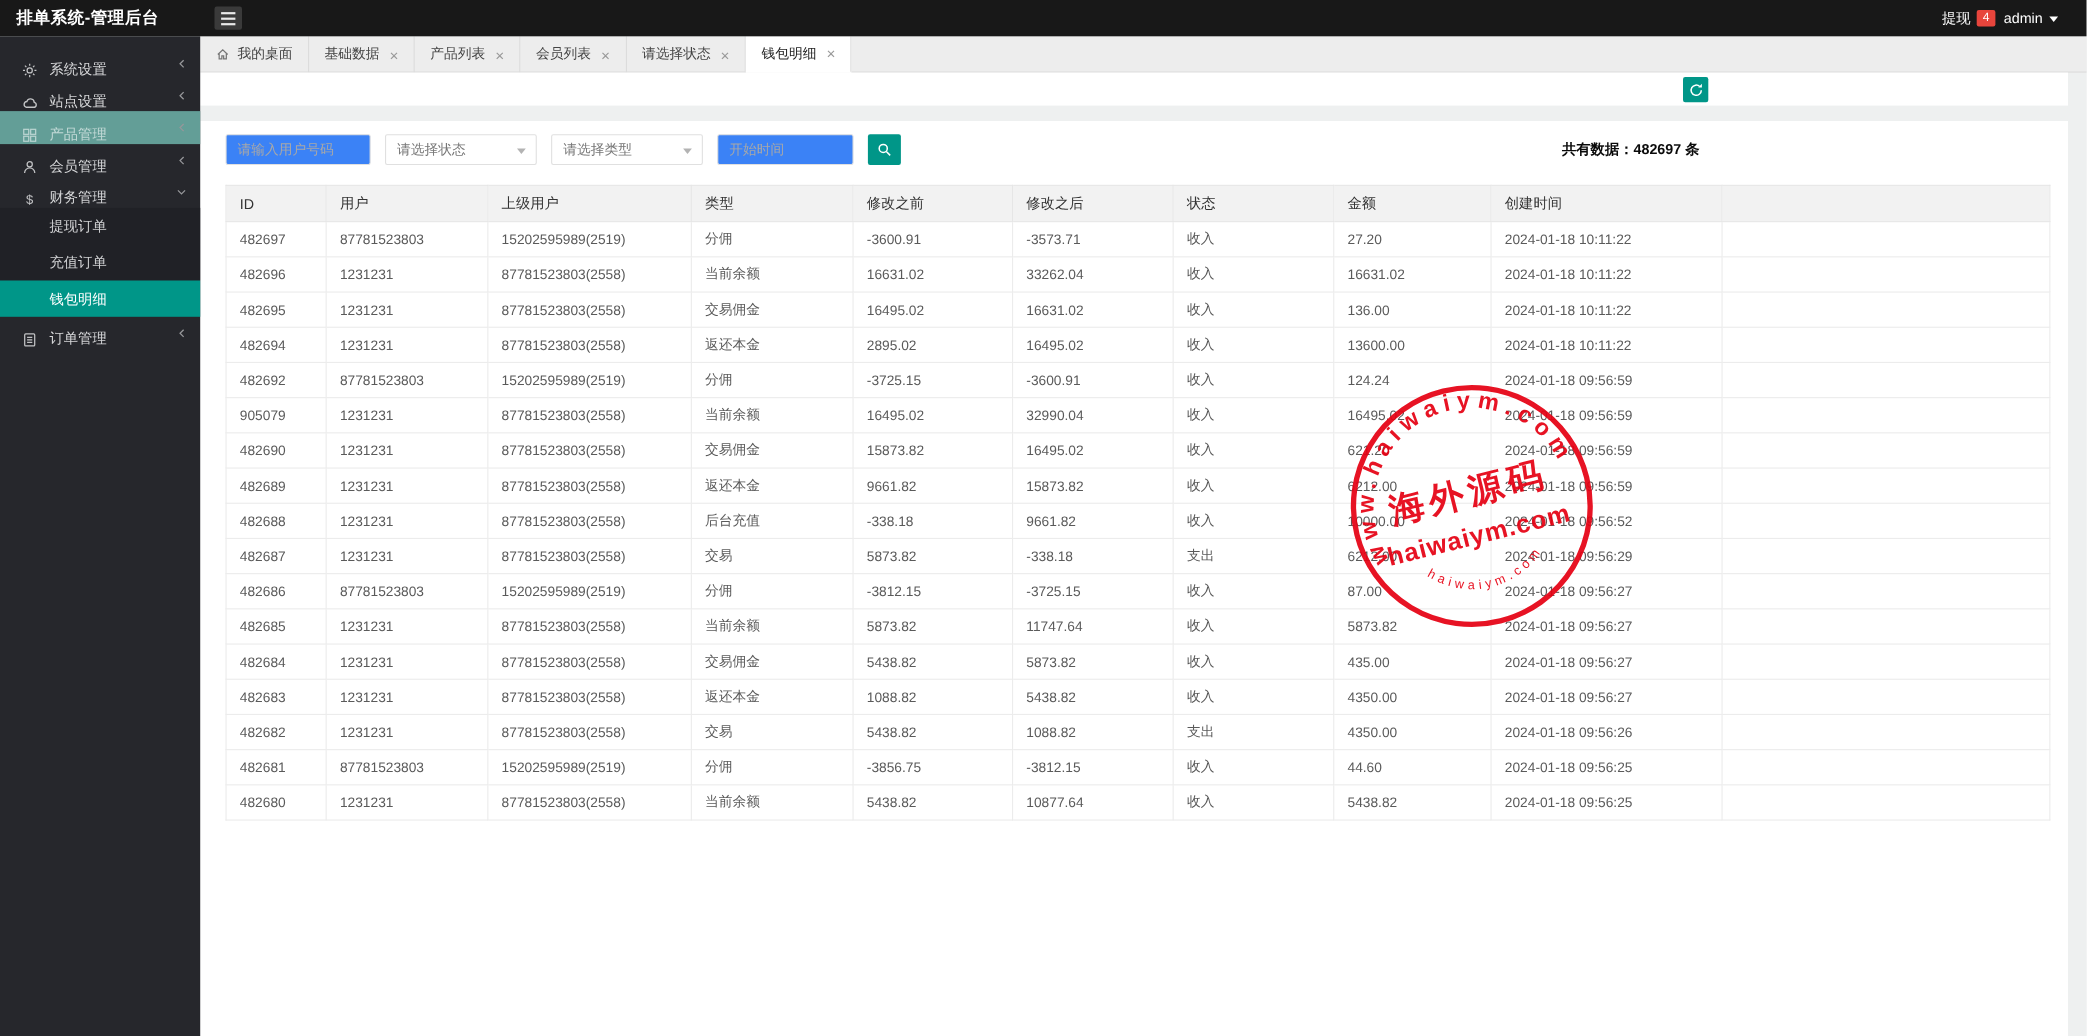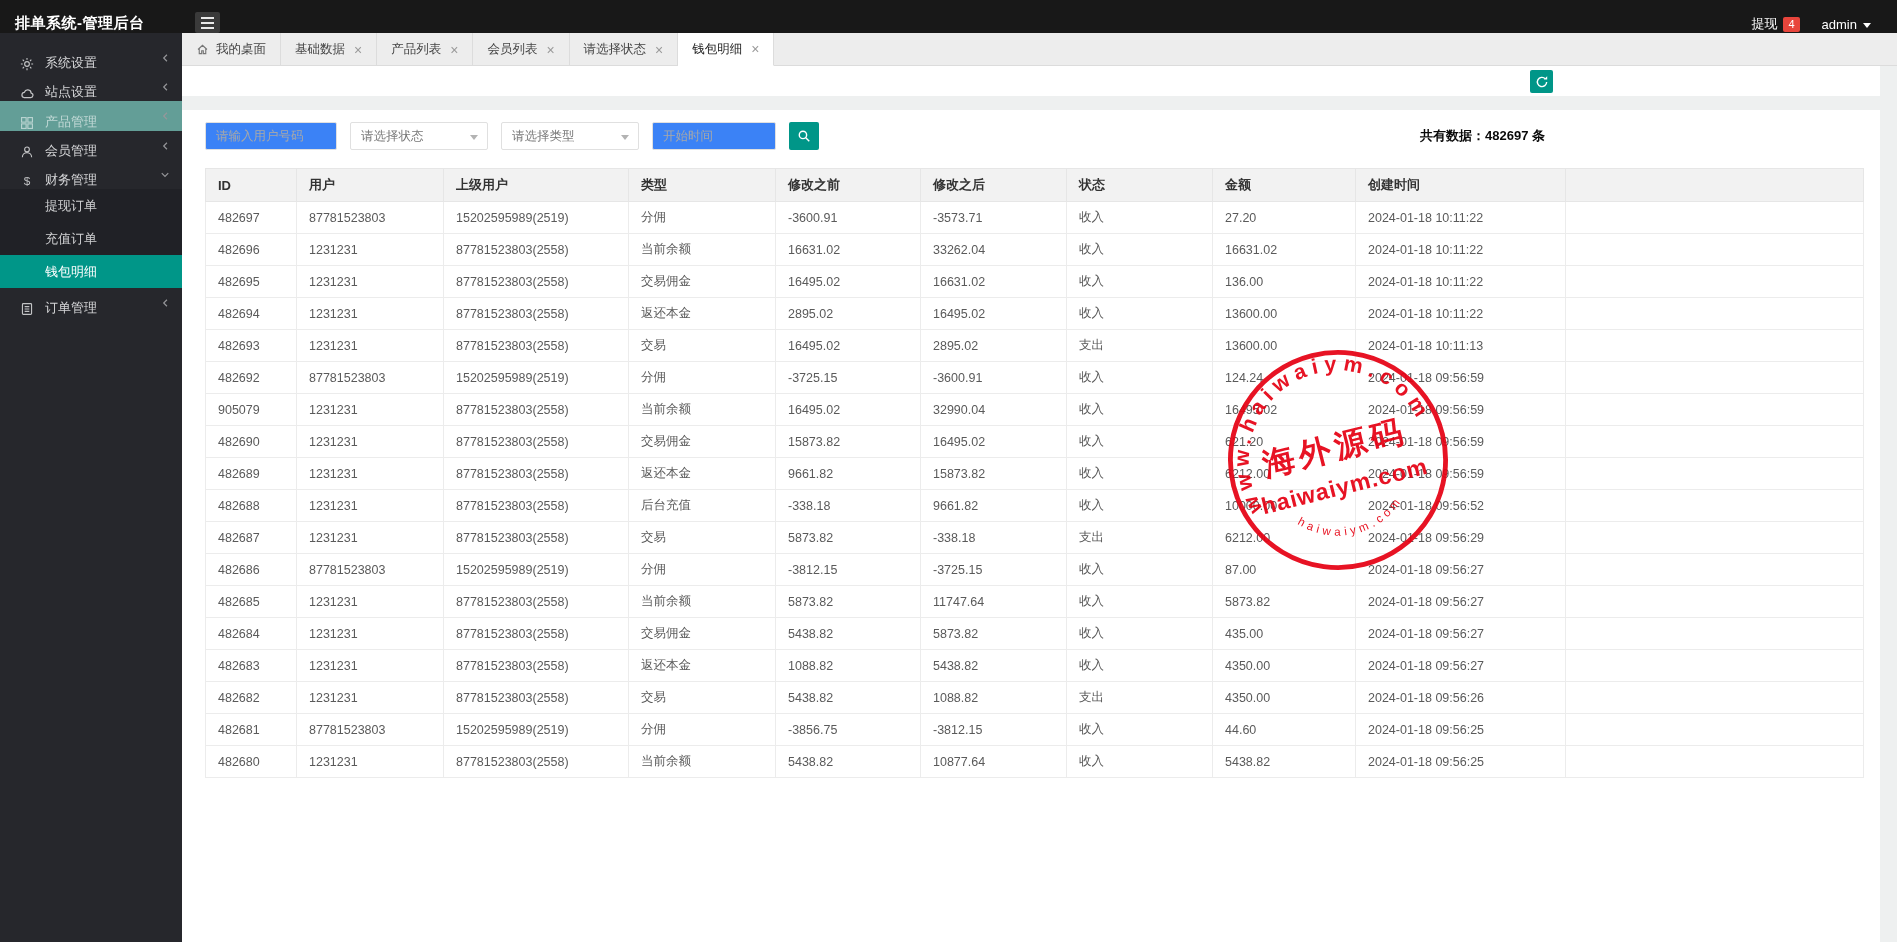--- a/index.html
+++ b/index.html
@@ -1,27 +1,27 @@
 <!DOCTYPE html>
 <html><head>
 <meta charset="utf-8">
 <style>
   *{box-sizing:border-box;margin:0;padding:0}
   html,body{width:1897px;height:942px;overflow:hidden}
   body{font-family:"Liberation Sans","DejaVu Sans",sans-serif;font-size:13px;background:#eef0f0;position:relative;color:#333}
 
   
-  .topbar{position:absolute;top:0;left:0;right:0;height:33px;background:#181818;color:#fff;display:flex;align-items:flex-end;z-index:20}
+  .topbar{position:absolute;top:0;left:0;right:0;height:33px;background:#181818;color:#fff;display:flex;align-items:center;z-index:20}
   .app-title{width:182px;padding-left:15px;font-size:15px;font-weight:bold;letter-spacing:.5px;white-space:nowrap}
   .hamburger{width:25px;height:21px;background:#3a3a3a;border:none;border-radius:2px;margin-left:13px;display:flex;flex-direction:column;justify-content:center;align-items:center;gap:3px;cursor:pointer}
   .hamburger i{display:block;width:13px;height:2px;background:#e9e9e9}
   .topbar-right{margin-left:auto;display:flex;align-items:center;padding-right:26px}
   .withdraw{display:flex;align-items:center;gap:6px;cursor:pointer;font-size:13px}
   .badge{background:#e8453c;color:#fff;font-size:11px;line-height:1;padding:2px 5px;border-radius:2px}
-  .user-menu{display:flex;align-items:center;gap:6px;margin-left:22px;cursor:pointer;font-size:13px}
+  .user-menu{display:flex;align-items:center;gap:6px;margin-left:8px;cursor:pointer;font-size:13px}
   .caret{width:0;height:0;border-left:4px solid transparent;border-right:4px solid transparent;border-top:5px solid #fff;margin-top:2px}
 
   
   .sidebar{position:absolute;top:33px;left:0;bottom:0;width:182px;background:#26272c;padding-top:10px;z-index:10}
   .side-item{position:relative;height:29px;display:flex;align-items:flex-end;padding-left:19px;color:#d6d7d9;font-size:13px;cursor:pointer}
   .side-item .s-icon{width:16px;height:16px;margin-right:10px;display:inline-flex;align-items:center;justify-content:center;color:#c2c3c5}
   .side-item .s-arrow{position:absolute;right:12px;top:0;height:100%;display:flex;align-items:center;color:#96979a}
   .side-item.hl{background:#639e97;height:30px}
   .side-item.hl .s-label{color:rgba(255,255,255,.6)}
   .side-item.hl .s-icon{color:rgba(255,255,255,.55)}
@@ -46,21 +46,21 @@
   .f-input{height:28px;border:1px solid #e0e0e0;border-radius:2px;padding:0 10px;font-size:12.5px;color:#333;width:132px;outline:none;font-family:inherit;background:#3b82f6}
   .f-input::placeholder{color:#a8a8a8}
   .f-date{width:124px}
   .f-select{position:relative;width:138px;height:28px;border:1px solid #e0e0e0;border-radius:2px;background:#fff;display:flex;align-items:center;padding:0 22px 0 10px;font-size:12.5px;color:#777;cursor:pointer;white-space:nowrap}
   .f-select::after{content:"";position:absolute;right:9px;top:12px;border-left:4px solid transparent;border-right:4px solid transparent;border-top:5px solid #b3b3b3}
   .search-btn{width:30px;height:28px;background:#009688;border:none;border-radius:2px;display:flex;align-items:center;justify-content:center;cursor:pointer}
   .total{position:absolute;right:319px;top:50%;transform:translateY(-50%);font-size:13px;font-weight:bold;color:#0a0a0a;white-space:nowrap}
 
   
   table.data-table{width:100%;border-collapse:collapse;table-layout:fixed}
-  .data-table th{background:#f2f2f2;border:1px solid #e6e6e6;height:33px;font-weight:bold;color:#333;text-align:left;padding:0 4px 0 12px;font-size:13px;white-space:nowrap;overflow:hidden}
+  .data-table th{background:#f2f2f2;border:1px solid #e6e6e6;height:33px;font-weight:normal;color:#333;text-align:left;padding:0 4px 0 12px;font-size:13px;white-space:nowrap;overflow:hidden}
   .data-table td{border:1px solid #ececec;height:32px;color:#5a5a5a;padding:0 4px 0 12px;font-size:12.5px;white-space:nowrap;overflow:hidden;background:#fff}
 
   
   .stamp{position:absolute;left:1212px;top:334px;width:252px;height:252px;transform:rotate(-14deg);opacity:.92;z-index:40;pointer-events:none}
   .stamp .st-circ{font-size:22px;font-weight:bold;letter-spacing:6px;fill:#e60012}
   .stamp .st-center{font-size:33px;font-weight:bold;letter-spacing:5px;fill:#e60012}
   .stamp .st-sub{font-size:24px;font-weight:bold;letter-spacing:1px;fill:#e60012}
   .stamp .st-bot{font-size:12px;letter-spacing:4px;fill:#e60012}
 </style>
 </head>
@@ -307,32 +307,20 @@
             <td>87781523803(2558)</td>
             <td>返还本金</td>
             <td>2895.02</td>
             <td>16495.02</td>
             <td>收入</td>
             <td>13600.00</td>
             <td>2024-01-18 10:11:22</td>
             <td></td>
           </tr>
           <tr>
-            <td>482693</td>
-            <td>1231231</td>
-            <td>87781523803(2558)</td>
-            <td>交易</td>
-            <td>16495.02</td>
-            <td>2895.02</td>
-            <td>支出</td>
-            <td>13600.00</td>
-            <td>2024-01-18 10:11:13</td>
-            <td></td>
-          </tr>
-          <tr>
             <td>482692</td>
             <td>87781523803</td>
             <td>15202595989(2519)</td>
             <td>分佣</td>
             <td>-3725.15</td>
             <td>-3600.91</td>
             <td>收入</td>
             <td>124.24</td>
             <td>2024-01-18 09:56:59</td>
             <td></td>

